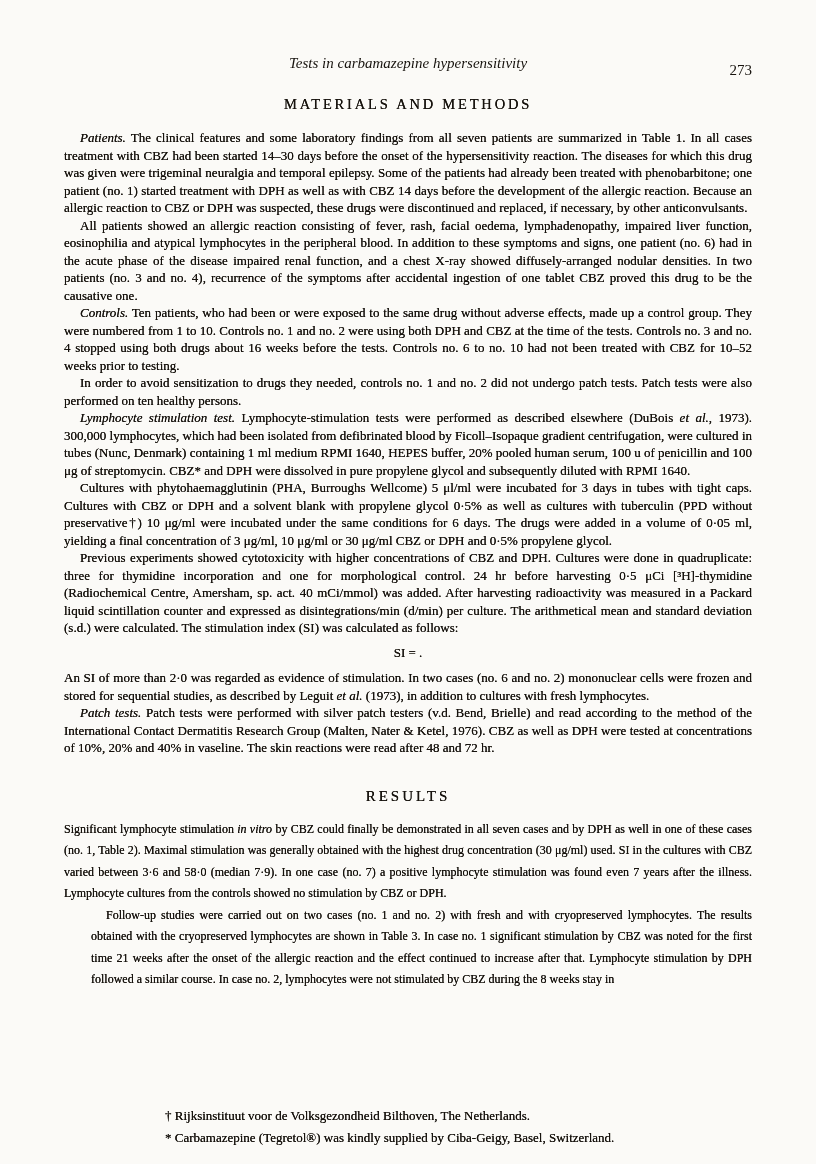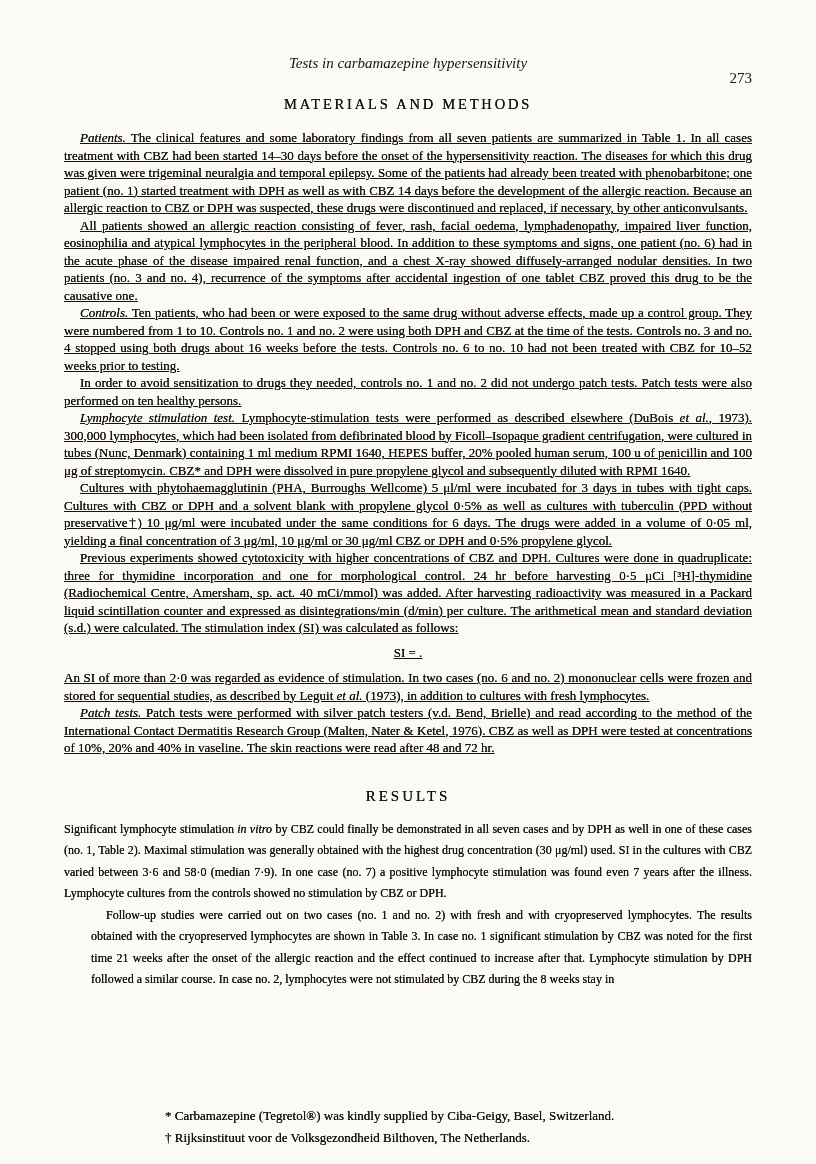--- a/index.html
+++ b/index.html
@@ -15,21 +15,21 @@
     overflow: hidden;
   }
   .page-header {
     position: relative;
     text-align: center;
     font-size: 15px;
     line-height: 19px;
     margin-bottom: 22px;
   }
   .running-head { font-style: italic; }
-  .page-number { position: absolute; right: 0; top: 15px; font-style: normal; }
+  .page-number { position: absolute; right: 0; top: 7px; font-style: normal; }
 
   .section-heading {
     font-weight: normal;
     text-align: center;
     font-size: 14.5px;
     letter-spacing: 2.8px;
     margin: 0 0 15px 0;
     line-height: 19px;
     text-shadow: 0 0 0.4px currentColor;
   }
@@ -37,21 +37,20 @@
     margin: 30px 0 13px 0;
     font-size: 15px;
     letter-spacing: 3px;
   }
 
   .methods-body {
     font-size: 13px;
     line-height: 17.5px;
     text-align: justify;
     text-shadow: 0 0 0.4px currentColor;
-    text-decoration: underline;
   }
   .methods-body p { margin: 0; }
   .indent { text-indent: 16px; }
 
   .equation {
     text-align: center;
     margin: 7px 0 8px 0;
     font-size: 13px;
     text-indent: 0;
   }
@@ -115,17 +114,17 @@
   </div>
 
   <h2 class="section-heading results-heading">RESULTS</h2>
 
   <div class="results-body">
     <p><span>Significant lymphocyte stimulation </span><span class="seg-i">in vitro</span><span> by CBZ could finally be demonstrated in all seven cases and by DPH as well in one of these cases (no. 1, Table 2). Maximal stimulation was generally obtained with the highest drug concentration (30 μg/ml) used. SI in the cultures with CBZ varied between 3·6 and 58·0 (median 7·9). In one case (no. 7) a positive lymphocyte stimulation was found even 7 years after the illness. Lymphocyte cultures from the controls showed no stimulation by CBZ or DPH.</span></p>
     <p class="indent"><span>Follow-up studies were carried out on two cases (no. 1 and no. 2) with fresh and with cryopreserved lymphocytes. The results obtained with the cryopreserved lymphocytes are shown in Table 3. In case no. 1 significant stimulation by CBZ was noted for the first time 21 weeks after the onset of the allergic reaction and the effect continued to increase after that. Lymphocyte stimulation by DPH followed a similar course. In case no. 2, lymphocytes were not stimulated by CBZ during the 8 weeks stay in</span></p>
   </div>
 
   <div class="footnotes">
+    <p>† Rijksinstituut voor de Volksgezondheid Bilthoven, The Netherlands.</p>
     <p>* Carbamazepine (Tegretol®) was kindly supplied by Ciba-Geigy, Basel, Switzerland.</p>
-    <p>† Rijksinstituut voor de Volksgezondheid Bilthoven, The Netherlands.</p>
   </div>
 
 </div>
 
 </body></html>

